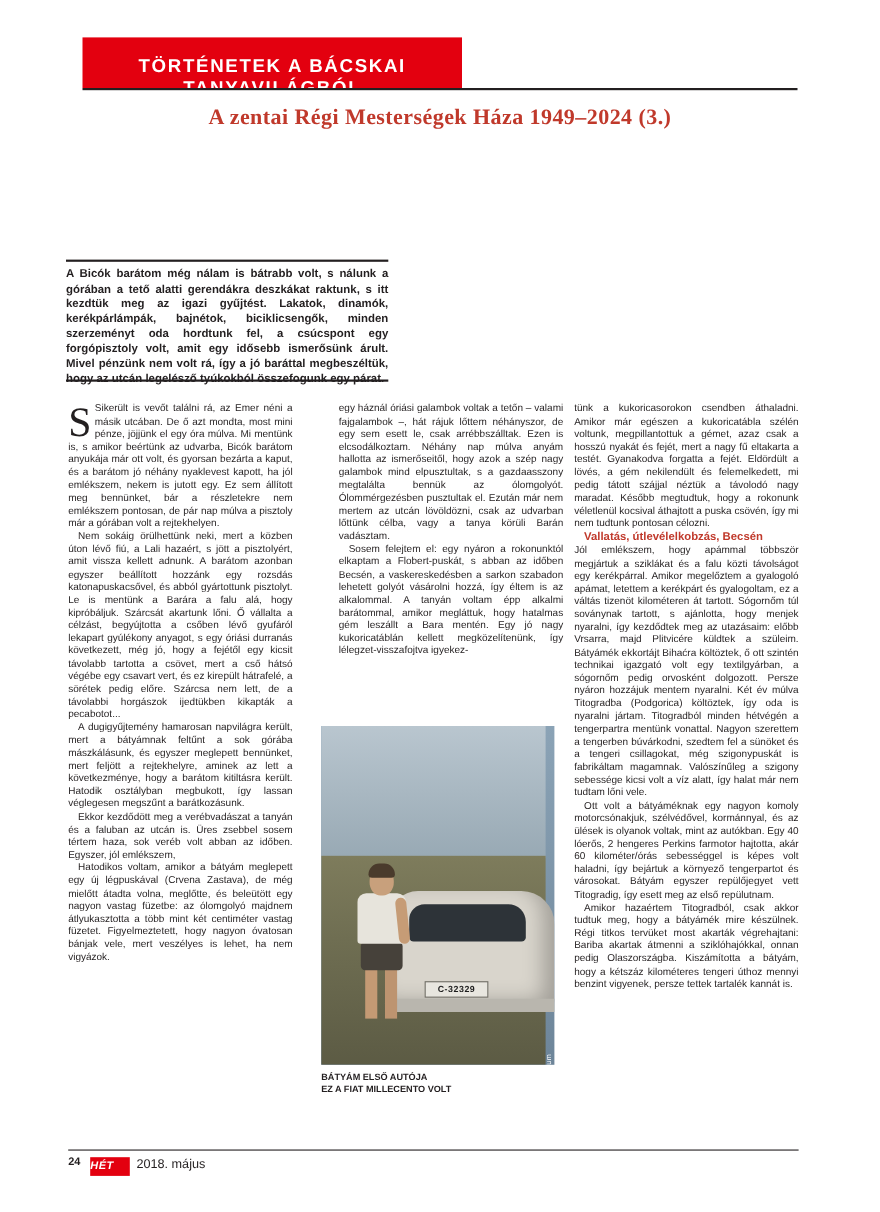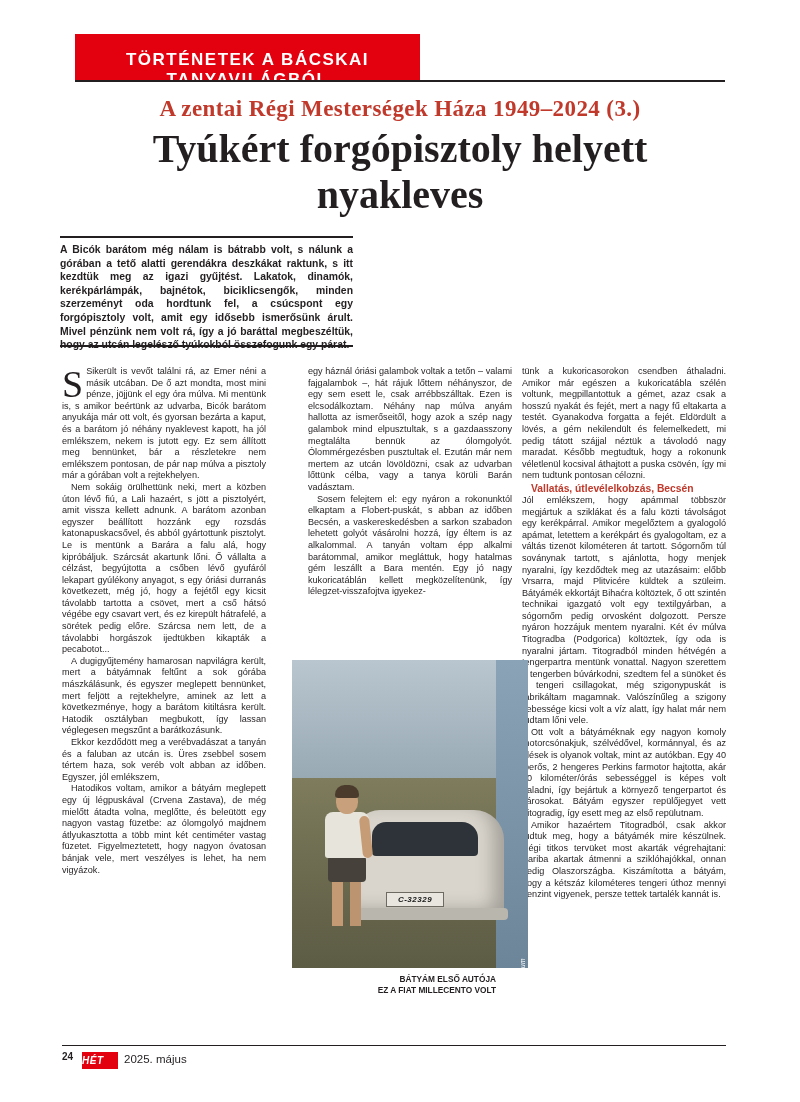--- a/index.html
+++ b/index.html
@@ -56,21 +56,21 @@
     font-weight: bold;
     color: #ffffff;
   }
   .series-line {
     position: absolute;
     left: 75px;
     top: 96px;
     width: 650px;
     text-align: center;
     font-family: "Liberation Serif", serif;
-    font-size: 23px;
+    font-size: 20px;
     font-weight: bold;
     color: #c0392b;
     letter-spacing: 0.4px;
   }
   .headline {
     position: absolute;
     left: 75px;
     top: 126px;
     width: 650px;
     text-align: center;
@@ -154,25 +154,24 @@
     position: absolute;
     left: 292px;
     top: 660px;
     width: 204px;
     height: 330px;
   }
   .photo {
     position: absolute;
     left: 0;
     top: 0;
-    width: 236px;
+    width: 212px;
     height: 308px;
     overflow: hidden;
     background: linear-gradient(#8ba3b6, #6d8599);
-    font-style: italic;
   }
   .sky {
     position: absolute; left:0; top:0; width:204px; height:120px;
     background: linear-gradient(#b9c6cf, #98a9b4);
   }
   .trees {
     position: absolute; left:0; top:0; width:204px; height:128px;
     background:
       radial-gradient(ellipse 60px 46px at 20px 42px, #3e5334 0%, #3e5334 60%, rgba(62,83,52,0) 70%),
       radial-gradient(ellipse 70px 52px at 80px 32px, #44past, #44593a 60%, rgba(68,89,58,0) 70%),
@@ -251,21 +250,21 @@
     font-size: 6.6px;
     color: #ffffff;
     letter-spacing: 0.4px;
     white-space: nowrap;
   }
   .caption {
     position: absolute;
     left: 0;
     top: 314px;
     width: 204px;
-    text-align: right;
+    text-align: left;
     font-size: 8.3px;
     line-height: 10.6px;
     font-weight: bold;
     color: #231f20;
   }
 
   
   .footer-rule {
     position: absolute;
     left: 62px;
@@ -310,24 +309,20 @@
 <div class="page">
 
   <div class="kicker-wrap">
     <div class="kicker-bg"></div>
     <div class="kicker-text">TÖRTÉNETEK A BÁCSKAI TANYAVILÁGBÓL</div>
   </div>
   <div class="kicker-rule"></div>
 
   <div class="series-line">A zentai Régi Mesterségek Háza 1949–2024 (3.)</div>
 
-  <div class="headline">
-    <span>Tyúkért forgópisztoly helyett</span><br>
-    <span>nyakleves</span>
-  </div>
 
   <div class="lead-rule-top"></div>
   <div class="lead">A Bicók barátom még nálam is bátrabb volt, s nálunk a górában a tető alatti gerendákra deszkákat raktunk, s itt kezdtük meg az igazi gyűjtést. Lakatok, dinamók, kerékpárlámpák, bajnétok, biciklicsengők, minden szerzeményt oda hordtunk fel, a csúcspont egy forgópisztoly volt, amit egy idősebb ismerősünk árult. Mivel pénzünk nem volt rá, így a jó baráttal megbeszéltük, hogy az utcán legelésző tyúkokból összefogunk egy párat.</div>
   <div class="lead-rule-bottom"></div>
 
   <div class="col col1">
     <p class="noindent"><span class="dropcap">S</span><span>Sikerült is vevőt találni rá, az Emer néni a másik utcában. De ő azt mondta, most mini pénze, jöjjünk el egy óra múlva. Mi mentünk is, s amikor beértünk az udvarba, Bicók barátom anyukája már ott volt, és gyorsan bezárta a kaput, és a barátom jó néhány nyaklevest kapott, ha jól emlékszem, nekem is jutott egy. Ez sem állított meg bennünket, bár a részletekre nem emlékszem pontosan, de pár nap múlva a pisztoly már a górában volt a rejtekhelyen.</span></p>
     <p><span>Nem sokáig örülhettünk neki, mert a közben úton lévő fiú, a Lali hazaért, s jött a pisztolyért, amit vissza kellett adnunk. A barátom azonban egyszer beállított hozzánk egy rozsdás katonapuskacsővel, és abból gyártottunk pisztolyt. Le is mentünk a Barára a falu alá, hogy kipróbáljuk. Szárcsát akartunk lőni. Ő vállalta a célzást, begyújtotta a csőben lévő gyufáról lekapart gyúlékony anyagot, s egy óriási durranás következett, még jó, hogy a fejétől egy kicsit távolabb tartotta a csövet, mert a cső hátsó végébe egy csavart vert, és ez kirepült hátrafelé, a sörétek pedig előre. Szárcsa nem lett, de a távolabbi horgászok ijedtükben kikapták a pecabotot...</span></p>
     <p><span>A dugigyűjtemény hamarosan napvilágra került, mert a bátyámnak feltűnt a sok górába mászkálásunk, és egyszer meglepett bennünket, mert feljött a rejtekhelyre, aminek az lett a következménye, hogy a barátom kitiltásra került. Hatodik osztályban megbukott, így lassan véglegesen megszűnt a barátkozásunk.</span></p>
     <p><span>Ekkor kezdődött meg a verébvadászat a tanyán és a faluban az utcán is. Üres zsebbel sosem tértem haza, sok veréb volt abban az időben. Egyszer, jól emlékszem,</span></p>
@@ -367,15 +362,15 @@
     </div>
     <div class="caption">
       <span>BÁTYÁM ELSŐ AUTÓJA</span><br>
       <span>EZ A FIAT MILLECENTO VOLT</span>
     </div>
   </div>
 
   <div class="footer-rule"></div>
   <div class="folio">24</div>
   <div class="logo-badge">HÉT</div>
-  <div class="issue-date">2025. május</div>
+  <div class="issue-date">2018. május</div>
 
 </div>
 
 </body></html>

